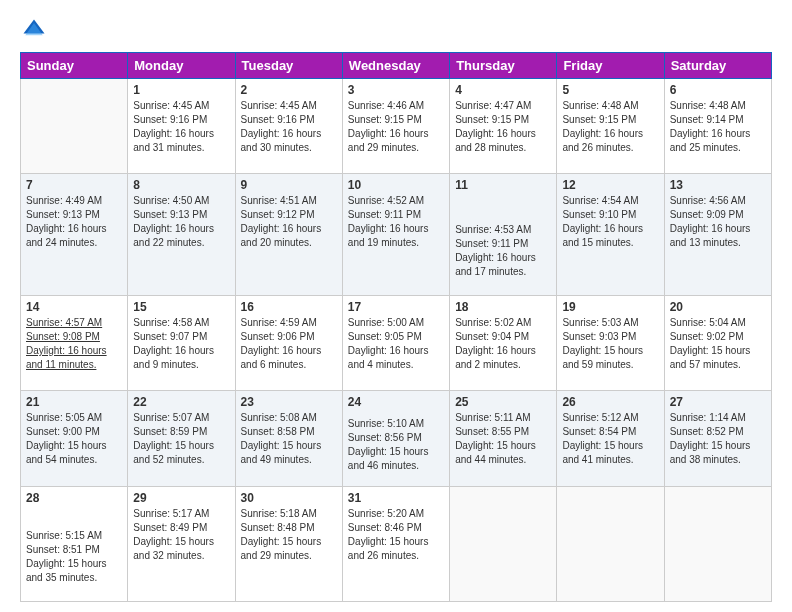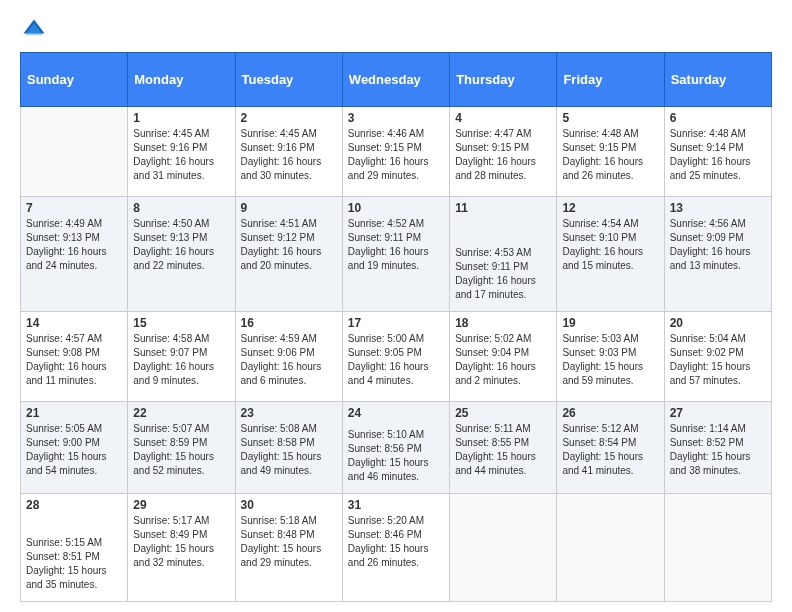--- a/index.html
+++ b/index.html
@@ -61,24 +61,24 @@
       color: #555;
     }
     .calendar {
       flex: 1;
       border: 1px solid #ccc;
       border-collapse: collapse;
       width: 100%;
       table-layout: fixed;
     }
     .calendar th {
-      background: #3b82f6;
+      background: #a21caf;
       color: #fff;
       text-align: left;
-      padding: 19px 6px;
+      padding: 5px 6px;
       font-size: 13px;
       font-weight: bold;
       border: 1px solid #1565c0;
     }
     .calendar td {
       border: 1px solid #ccc;
       vertical-align: top;
       padding: 4px 5px;
       font-size: 10.5px;
       color: #333;
@@ -228,21 +228,21 @@
             <span class="day-num">13</span>
             <div class="day-info" style="white-space: pre-line;">Sunrise: 4:56 AM
 Sunset: 9:09 PM
 Daylight: 16 hours
 and 13 minutes.</div>
           </td>
         </tr>
         <tr>
           <td>
             <span class="day-num">14</span>
-            <div class="day-info" style="white-space: pre-line;">Sunrise: 4:57 AM
+            <div class="day-info" style="white-space: pre-line; text-decoration: underline;">Sunrise: 4:57 AM
 Sunset: 9:08 PM
 Daylight: 16 hours
 and 11 minutes.</div>
           </td>
           <td>
             <span class="day-num">15</span>
             <div class="day-info" style="white-space: pre-line;">Sunrise: 4:58 AM
 Sunset: 9:07 PM
 Daylight: 16 hours
 and 9 minutes.</div>

